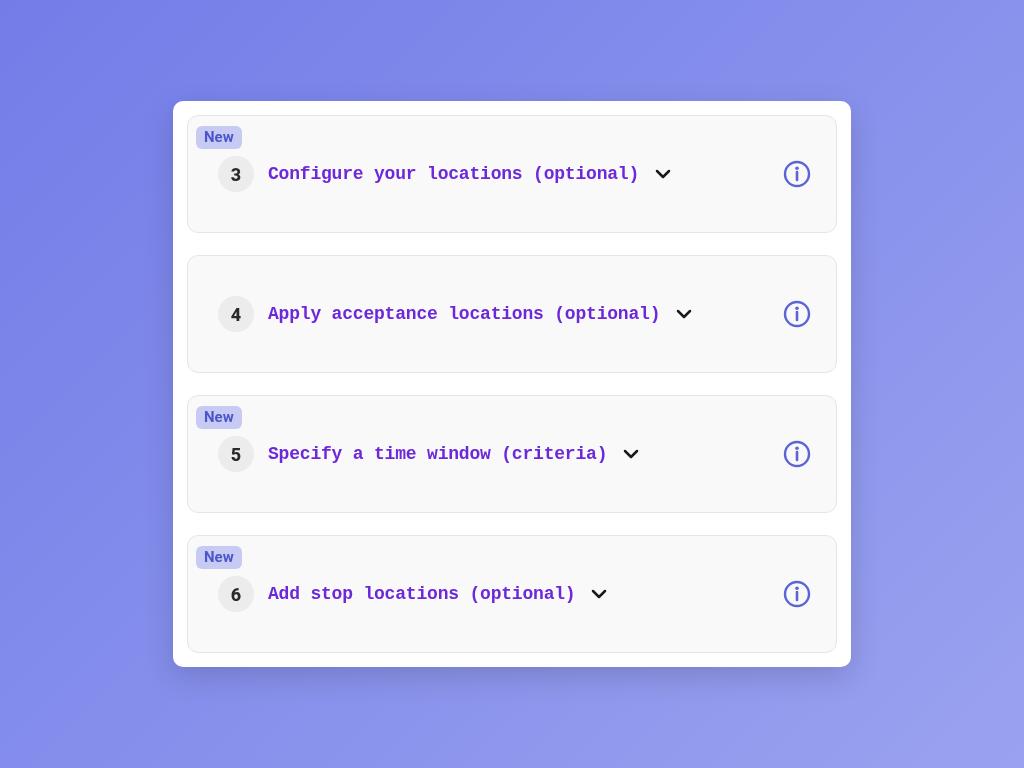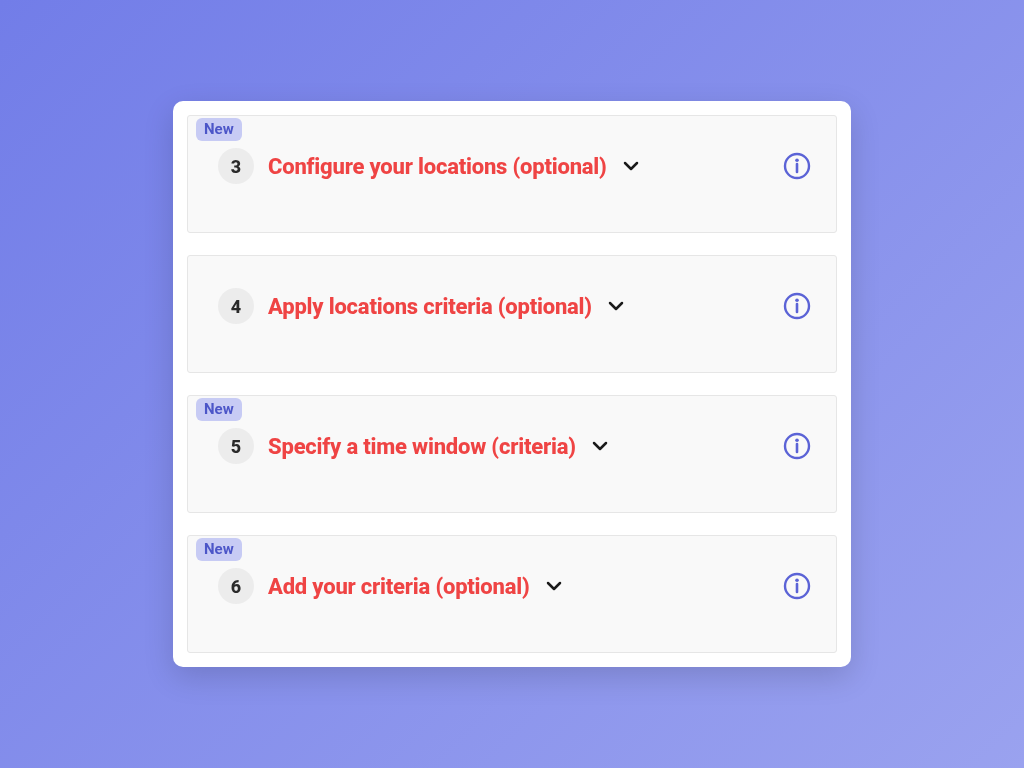--- a/index.html
+++ b/index.html
@@ -20,22 +20,22 @@
   .panel {
     background: #FFFFFF;
     width: 678px;
     border-radius: 10px;
     padding: 14px 14px;
     box-shadow: 0 10px 30px rgba(0,0,0,0.15);
   }
   .card {
     background: #F9F9F9;
     border: 1px solid #E6E6E6;
-    border-radius: 3px;
-    padding: 2px 18px 22px 8px;
+    border-radius: 11px;
+    padding: 10px 18px 22px 8px;
     margin-bottom: 22px;
     min-height: 118px;
   }
   .card:last-child { margin-bottom: 0; }
   .badge-row {
     height: 24px;
     margin-bottom: 6px;
   }
   .badge {
     display: inline-block;
@@ -61,23 +61,24 @@
     font-size: 18px;
     display: flex;
     align-items: center;
     justify-content: center;
     margin-left: 22px;
     margin-right: 14px;
     flex: 0 0 auto;
   }
   .title {
     font-weight: 800;
-    font-size: 22px;
-    color: #ef4444;
+    font-size: 18px;
+    color: #6d28d9;
     letter-spacing: -0.2px;
+    font-family: Liberation Mono, monospace;
   }
   .chev {
     margin-left: 14px;
     flex: 0 0 auto;
     display: inline-flex;
     align-items: center;
   }
   .spacer { flex: 1 1 auto; }
   .info {
     flex: 0 0 auto;
@@ -133,21 +134,21 @@
           <line x1="15" y1="13" x2="15" y2="21"></line>
         </svg>
       </span>
     </div>
   </div>
 
   <div class="card">
     <div class="badge-row"></div>
     <div class="line">
       <div class="num">4</div>
-      <div class="title">Apply locations criteria (optional)</div>
+      <div class="title">Apply acceptance locations (optional)</div>
       <span class="chev">
         <svg class="chev-svg" width="20" height="20" viewBox="0 0 20 20">
             <path d="M4 7 L10 13 L16 7"></path>
           </svg>
       </span>
       <span class="spacer"></span>
       <span class="info">
         <svg class="info-svg" width="30" height="30" viewBox="0 0 30 30">
           <circle class="ring" cx="15" cy="15" r="12"></circle>
           <circle class="dot" cx="15" cy="9.2" r="1.8"></circle>
@@ -179,21 +180,21 @@
       </span>
     </div>
   </div>
 
   <div class="card">
     <div class="badge-row">
       <span class="badge">New</span>
     </div>
     <div class="line">
       <div class="num">6</div>
-      <div class="title">Add your criteria (optional)</div>
+      <div class="title">Add stop locations (optional)</div>
       <span class="chev">
         <svg class="chev-svg" width="20" height="20" viewBox="0 0 20 20">
             <path d="M4 7 L10 13 L16 7"></path>
           </svg>
       </span>
       <span class="spacer"></span>
       <span class="info">
         <svg class="info-svg" width="30" height="30" viewBox="0 0 30 30">
           <circle class="ring" cx="15" cy="15" r="12"></circle>
           <circle class="dot" cx="15" cy="9.2" r="1.8"></circle>

